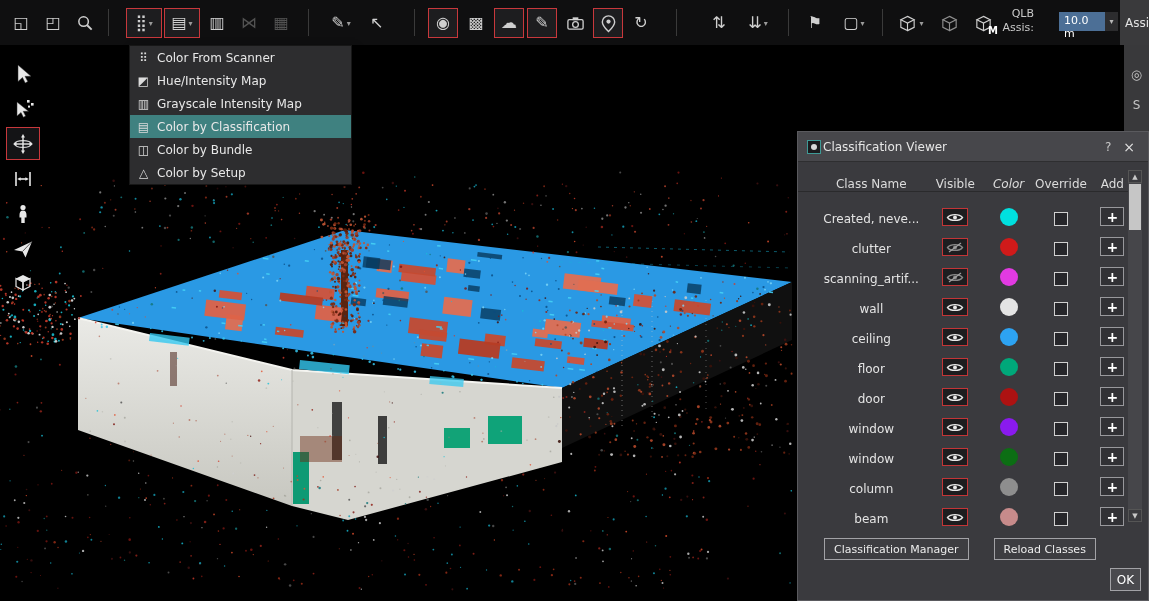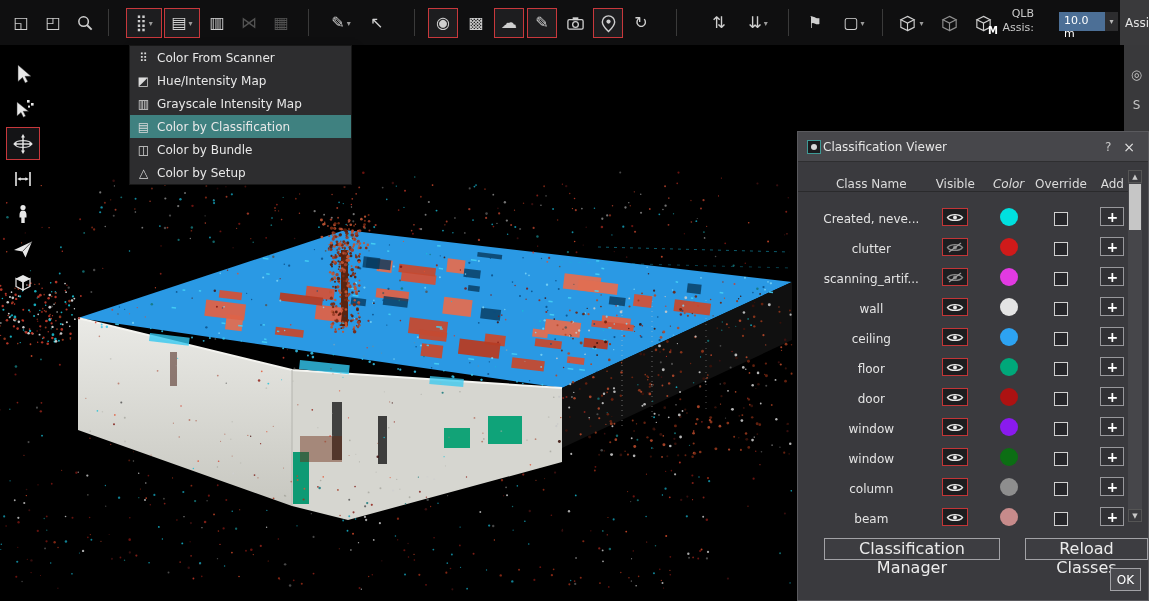--- a/index.html
+++ b/index.html
@@ -69,21 +69,21 @@
   .eye-btn.off .eo{stroke:#8a8a8a;} .eye-btn.off .ep{fill:#8a8a8a;}
   .eye-btn.off .es{display:block;stroke:#a0a0a0;stroke-width:1.6;}
   .swatch{width:18px;height:18px;border-radius:50%;display:inline-block;}
   .ovr{width:14px;height:14px;border:1px solid #d0d0d0;background:#26262a;display:inline-block;cursor:default;}
   .add-btn{width:24px;height:19px;border:1px solid #98989c;background:#313135;color:#fff;font-size:14px;font-weight:bold;line-height:14px;padding:0;cursor:default;}
   .cv-scroll{position:absolute;left:330px;top:38px;width:14px;height:352px;background:#46464a;}
   .cv-sa{position:absolute;left:0;width:14px;height:13px;background:#3a3a3e;color:#c8c8c8;font-size:7px;line-height:13px;text-align:center;border:1px solid #555;padding:0;cursor:default;}
   .cv-sa.up{top:0;} .cv-sa.down{bottom:0;}
   .cv-thumb{position:absolute;left:1px;top:14px;width:12px;height:46px;background:#c6c6c6;cursor:default;}
   .cv-footer{position:absolute;left:10px;top:406px;display:flex;gap:9px;}
-  .cv-btn{border:1px solid #a2a2a6;background:#3d3d41;color:#ececec;font-size:16px;height:22px;padding:0 9px;cursor:default;margin-left:16px;}
+  .cv-btn{border:1px solid #a2a2a6;background:#3d3d41;color:#ececec;font-size:11px;height:22px;padding:0 9px;cursor:default;margin-left:16px;}
   .cv-ok{position:absolute;left:312px;top:436px;width:31px;height:23px;border:1px solid #a2a2a6;background:#4a4a4e;color:#fff;font-size:12px;padding:0;cursor:default;}
 
   
   #pc{position:absolute;left:0;top:0;z-index:1;}
 </style>
 </head>
 <body>
 
 <div class="app">
 

